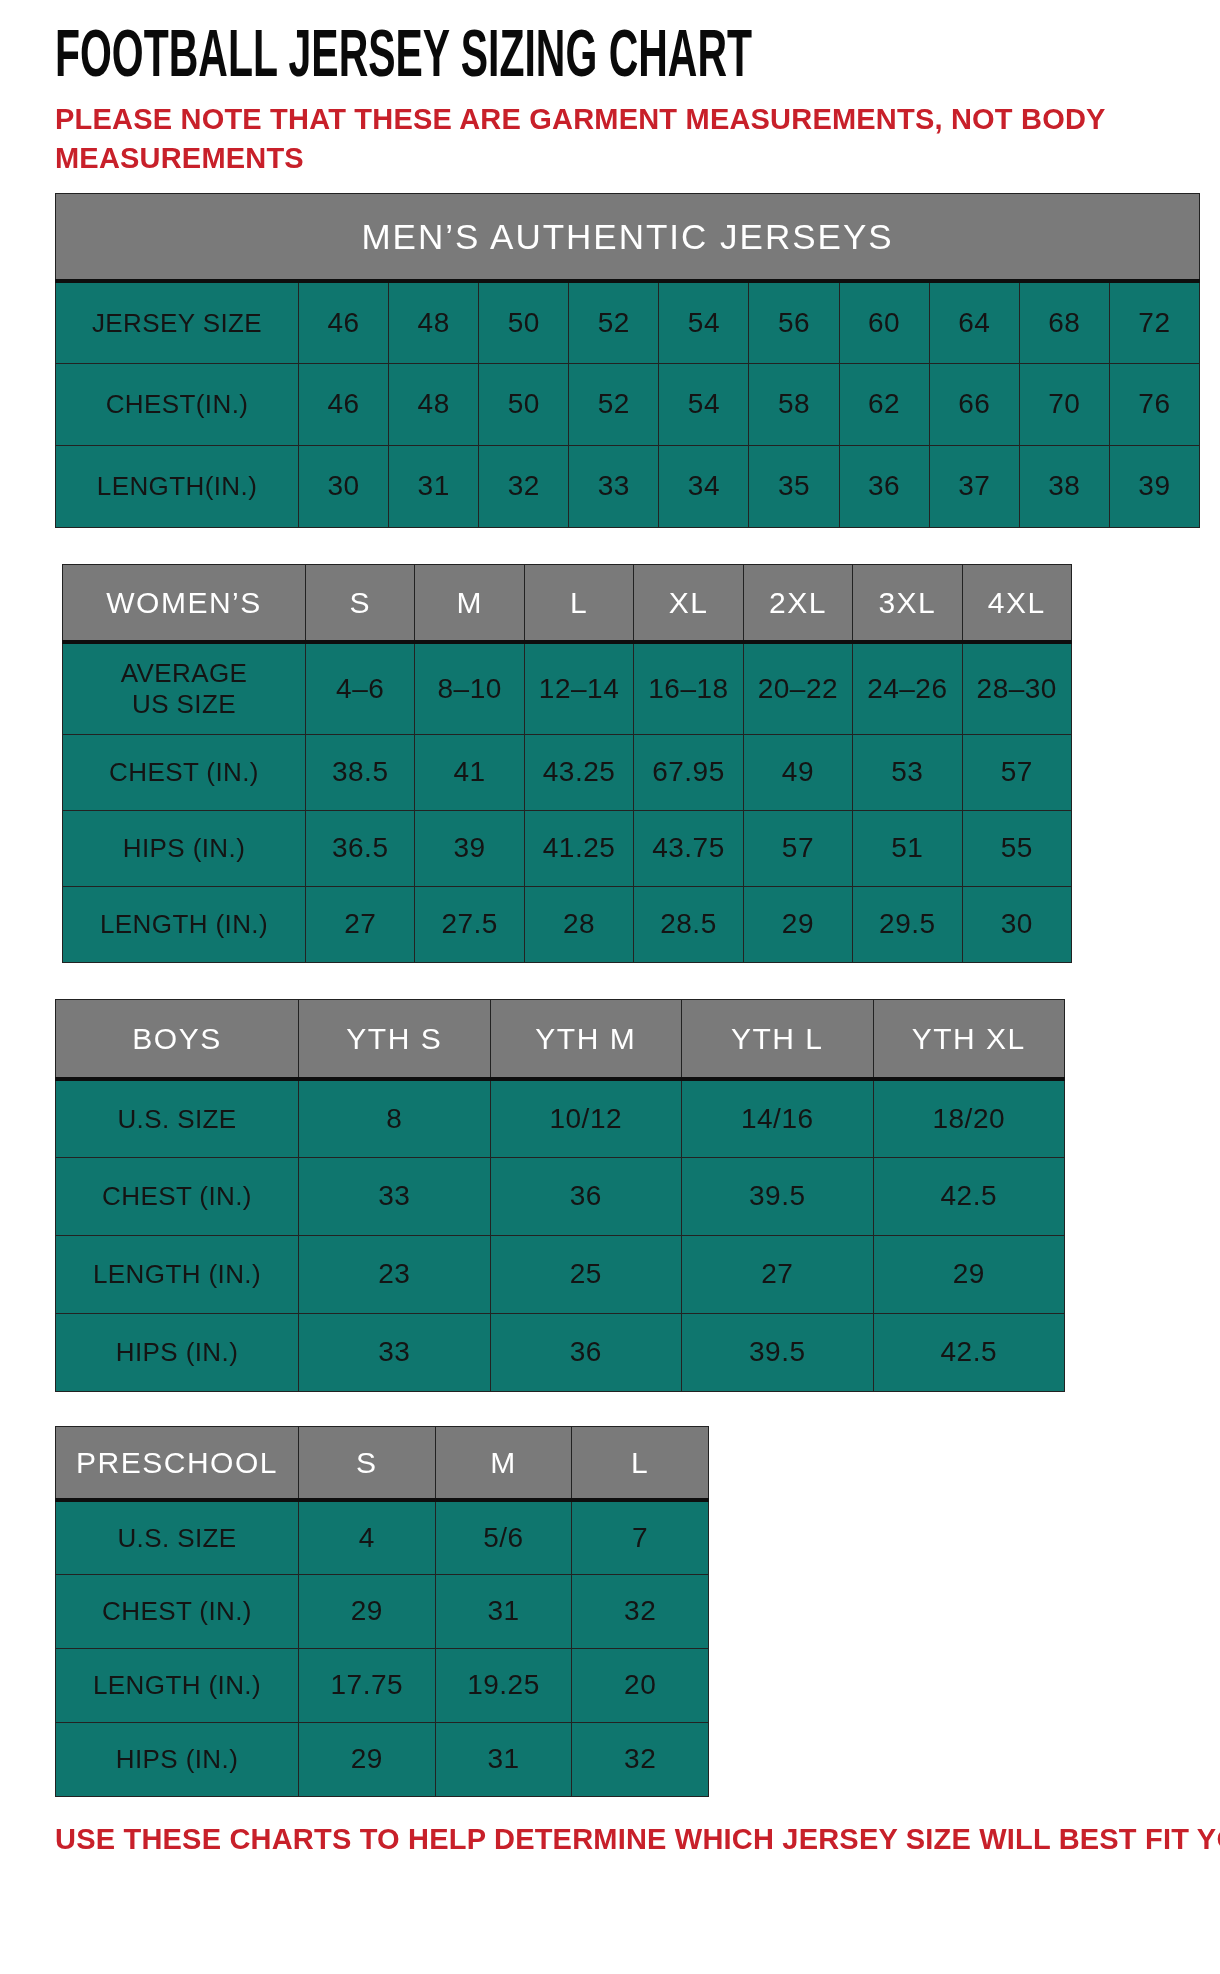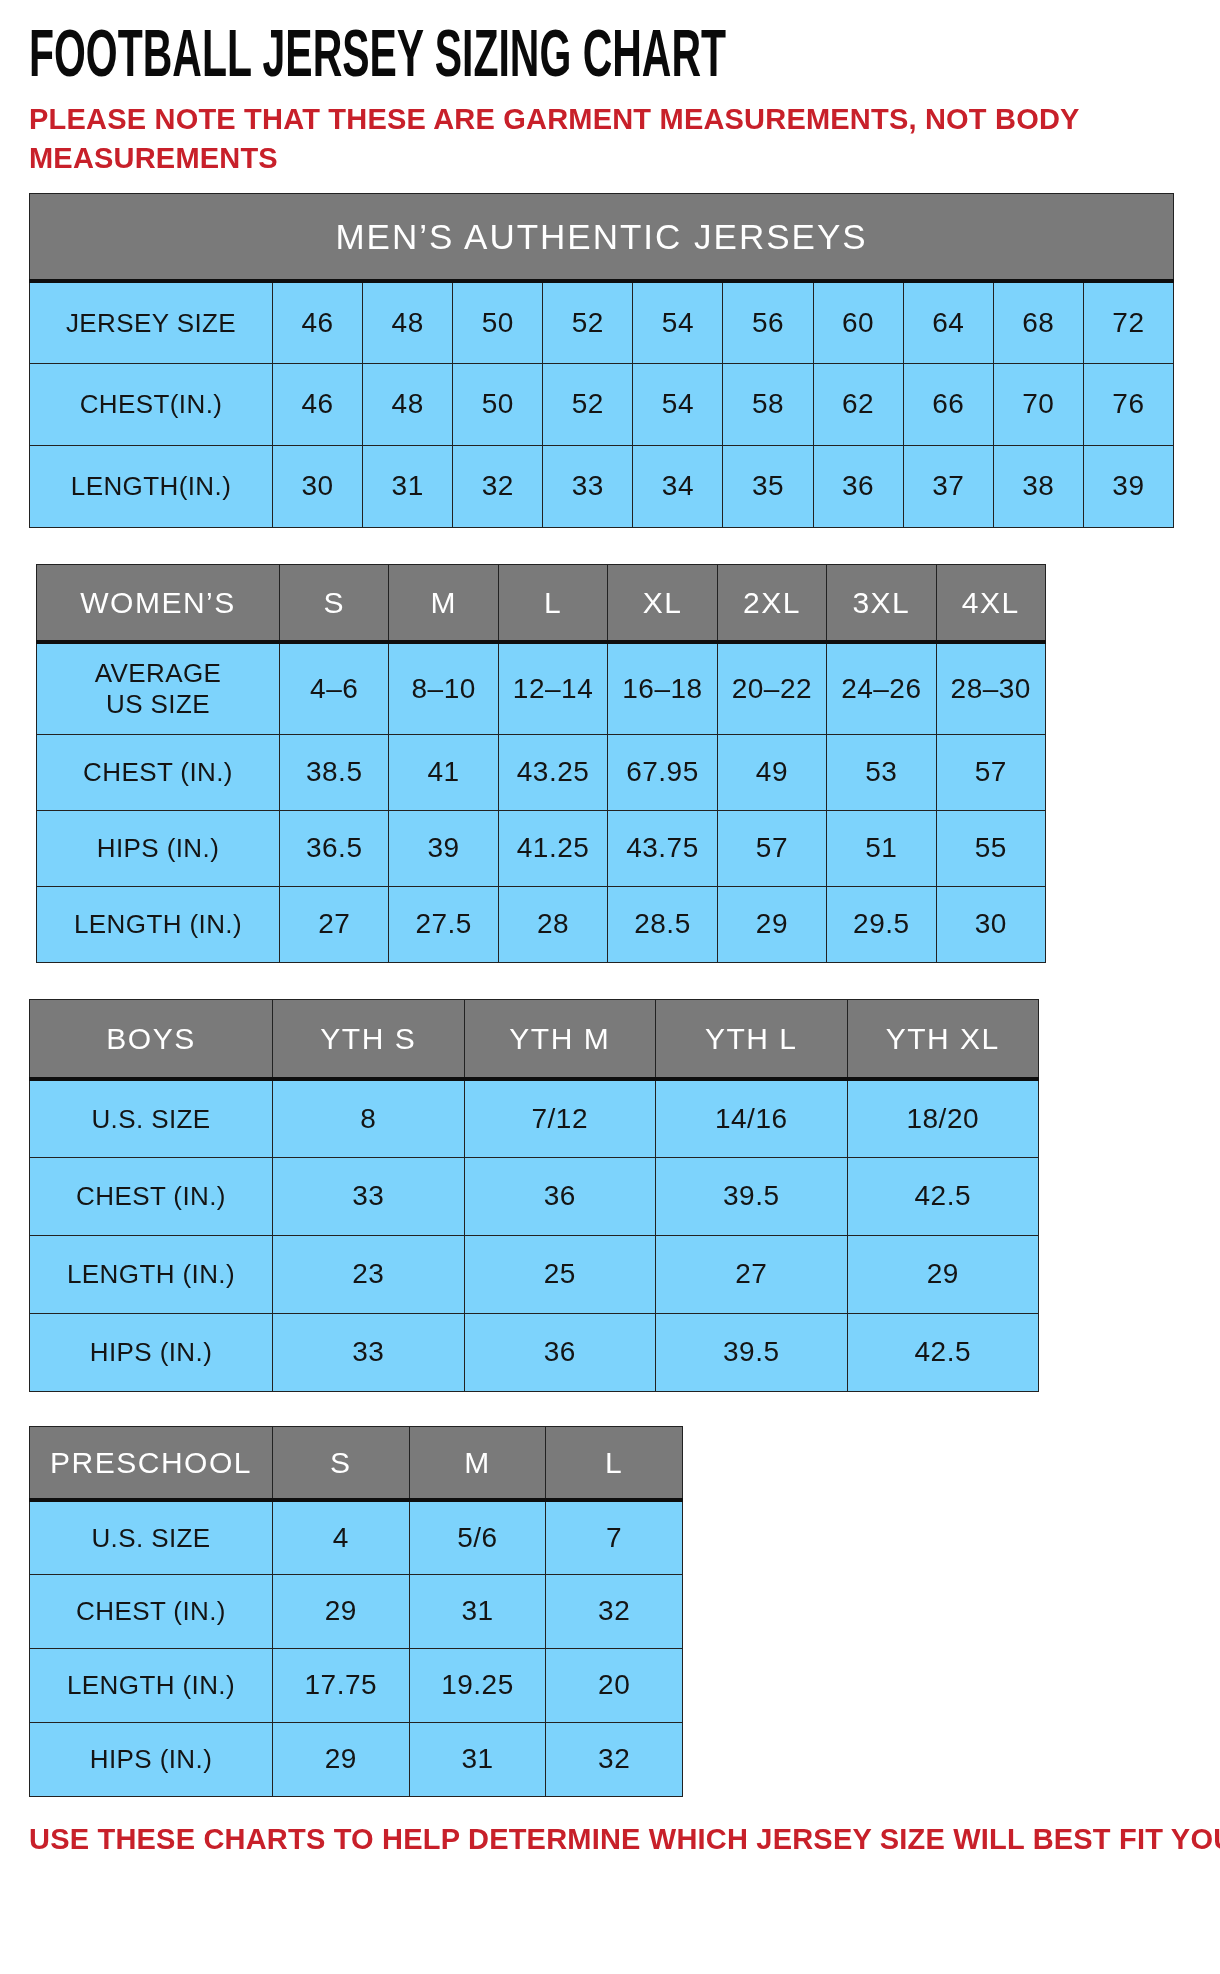--- a/index.html
+++ b/index.html
@@ -9,21 +9,21 @@
     --body-text:#141414;
     --grid-line:#222222;
   }
   *{box-sizing:border-box;margin:0;padding:0;}
   html,body{background:#ffffff;}
   body{
     width:1220px;height:1974px;overflow:hidden;
     font-family:"Liberation Sans","DejaVu Sans",sans-serif;
     color:var(--body-text);
   }
-  .page{padding:20px 0 0 29px;}
+  .page{padding:20px 0 0 55px;}
 
   
   .title{
     font-size:65px;font-weight:bold;line-height:1.05;
     color:#0a0a0a;white-space:nowrap;
     display:inline-block;transform:scale(0.63,1.02);transform-origin:left center;
     letter-spacing:0px;
   }
 
   
@@ -31,21 +31,21 @@
     margin-top:12px;
     font-size:29px;font-weight:bold;line-height:1.32;
     color:var(--accent-red);
     white-space:pre-line;letter-spacing:0.2px;
   }
 
   
   table.size-table{
     border-collapse:collapse;table-layout:fixed;
     margin-top:36px;
-    background:#7dd3fc;
+    background:#0f766e;
   }
   table.size-table th,table.size-table td{
     border:1.5px solid var(--grid-line);
     text-align:center;vertical-align:middle;
     font-weight:normal;
   }
   table.size-table thead th{
     background:var(--header-gray);
     color:var(--header-text);
     font-size:30px;letter-spacing:1.5px;
@@ -226,21 +226,21 @@
           <th>YTH S</th>
           <th>YTH M</th>
           <th>YTH L</th>
           <th>YTH XL</th>
         </tr>
     </thead>
     <tbody>
         <tr>
           <td class="row-label">U.S. SIZE</td>
           <td>8</td>
-          <td>7/12</td>
+          <td>10/12</td>
           <td>14/16</td>
           <td>18/20</td>
         </tr>
         <tr>
           <td class="row-label">CHEST (IN.)</td>
           <td>33</td>
           <td>36</td>
           <td>39.5</td>
           <td>42.5</td>
         </tr>

